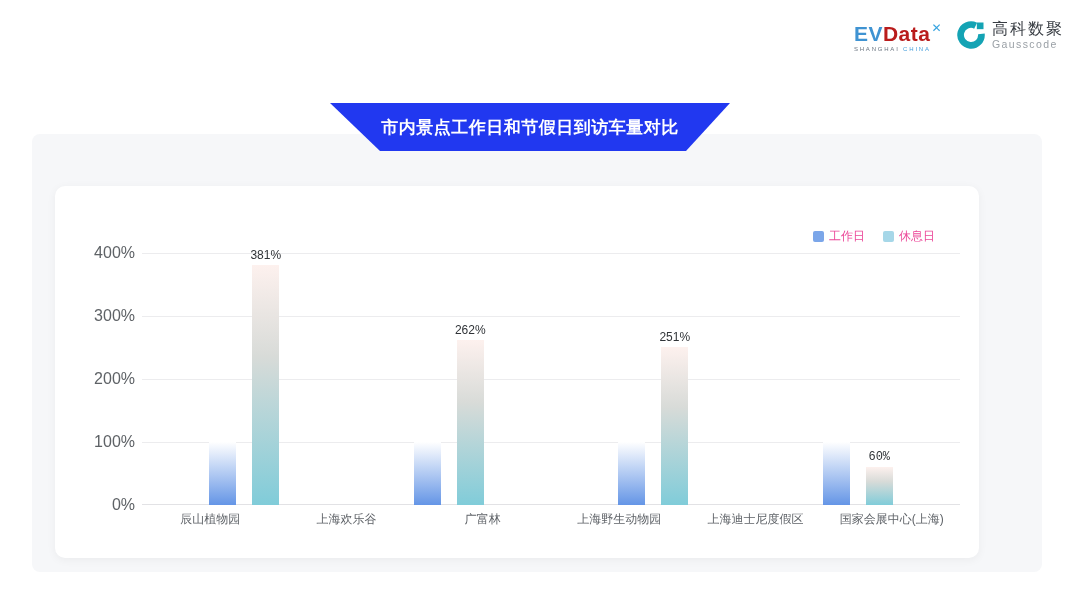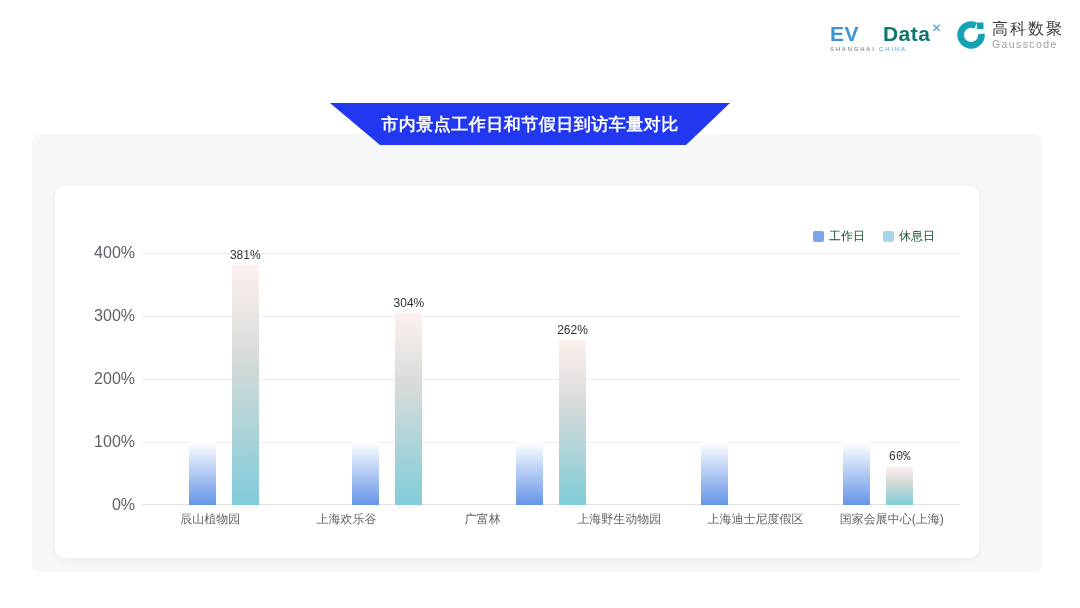--- a/index.html
+++ b/index.html
@@ -7,46 +7,46 @@
     width:1080px;height:608px;position:relative;overflow:hidden;
     background:#ffffff;
     font-family:"Liberation Sans","DejaVu Sans",sans-serif;
   }
 
   
   .logos{position:absolute;top:18px;right:16px;display:flex;align-items:center;gap:14px;z-index:5;}
   .evdata{display:flex;flex-direction:column;align-items:flex-start;}
   .evdata-row{font-weight:bold;font-size:21px;line-height:21px;letter-spacing:.5px;}
   .ev{color:#3f93d2;}
-  .dta{color:#0f766e;margin-left:24px;}
+  .dta{color:#b91c1c;}
   .sup-x{color:#35a3e0;font-size:12px;font-weight:bold;vertical-align:9px;margin-left:1px;}
   .tagline{font-size:6px;letter-spacing:1.8px;margin-top:2px;white-space:nowrap;}
   .tag-l{color:#6b7580;}
   .tag-r{color:#49a0dc;}
   .gauss{display:flex;align-items:center;gap:6px;}
   .gauss-text{display:flex;flex-direction:column;}
   .gauss-cn{font-size:16px;font-weight:normal;color:#383d43;letter-spacing:2px;line-height:18px;white-space:nowrap;}
   .gauss-en{font-size:10.5px;color:#9aa0a6;letter-spacing:1.4px;line-height:12px;}
 
   
   .banner{
-    position:absolute;left:330px;top:103px;width:400px;height:42px;z-index:3;
+    position:absolute;left:330px;top:103px;width:400px;height:48px;z-index:3;
     clip-path:polygon(0 0,100% 0,89% 100%,12.5% 100%);
     display:flex;align-items:center;justify-content:center;font-family:Liberation Mono, monospace;
   }
   .banner-title{color:#ffffff;font-size:17px;font-weight:bold;letter-spacing:.5px;white-space:nowrap;}
 
   
   .panel{position:absolute;left:32px;top:134px;width:1010px;height:438px;background:#f6f7f9;border-radius:8px;}
   .card{position:absolute;left:55px;top:186px;width:924px;height:372px;background:#ffffff;border-radius:10px;
         box-shadow:0 2px 10px rgba(0,0,0,.05);}
 
   
   .legend{position:absolute;top:42px;right:44px;display:flex;gap:18px;}
-  .legend-item{display:flex;align-items:center;gap:5px;font-size:12px;color:#14532d;cursor:pointer;}
+  .legend-item{display:flex;align-items:center;gap:5px;font-size:12px;color:#ec4899;cursor:pointer;}
   .legend-swatch{width:11px;height:11px;border-radius:2px;}
 
   .y-axis{position:absolute;left:0;top:67px;width:80px;height:252px;}
   .y-tick-label{position:absolute;right:0;font-size:16px;color:#5e6266;line-height:14px;}
 
   .plot{position:absolute;left:87px;top:67px;width:818px;height:252px;}
   .gridline{position:absolute;left:0;right:0;height:1px;background:#ececee;}
   .gridline.baseline{background:#e2e2e5;}
 
   .bars-row{position:absolute;left:0;top:0;right:0;bottom:0;display:flex;}
@@ -89,32 +89,29 @@
       <div class="gridline" style="top: calc(0% + 0px);"></div>
       <div class="bars-row">
         <div class="bar-slot">
           <div class="bar" style="height: 25%; background: linear-gradient(rgb(255, 255, 255) 0%, rgb(100, 149, 230) 100%);"></div>
           <div class="bar" style="height: 95.25%; background: linear-gradient(rgb(253, 241, 238) 0%, rgb(216, 219, 216) 38%, rgb(128, 204, 217) 100%);">
             <div class="bar-value">381%</div>
           </div>
         </div>
         <div class="bar-slot">
           <div class="bar" style="height: 25%; background: linear-gradient(rgb(255, 255, 255) 0%, rgb(100, 149, 230) 100%);"></div>
-          <div class="bar" style="height: 76%; background: linear-gradient(rgb(253, 241, 238) 0%, rgb(216, 219, 216) 38%, rgb(128, 204, 217) 100%);">
-            <div class="bar-value">304%</div>
-          </div>
-        </div>
-        <div class="bar-slot">
-          <div class="bar" style="height: 25%; background: linear-gradient(rgb(255, 255, 255) 0%, rgb(100, 149, 230) 100%);"></div>
           <div class="bar" style="height: 65.5%; background: linear-gradient(rgb(253, 241, 238) 0%, rgb(216, 219, 216) 38%, rgb(128, 204, 217) 100%); text-align: right;">
             <div class="bar-value">262%</div>
           </div>
         </div>
         <div class="bar-slot">
           <div class="bar" style="height: 25%; background: linear-gradient(rgb(255, 255, 255) 0%, rgb(100, 149, 230) 100%);"></div>
+          <div class="bar" style="height: 62.75%; background: linear-gradient(rgb(253, 241, 238) 0%, rgb(216, 219, 216) 38%, rgb(128, 204, 217) 100%);">
+            <div class="bar-value">251%</div>
+          </div>
         </div>
         <div class="bar-slot">
           <div class="bar" style="height: 25%; background: linear-gradient(rgb(255, 255, 255) 0%, rgb(100, 149, 230) 100%);"></div>
           <div class="bar" style="height: 15%; background: linear-gradient(rgb(253, 241, 238) 0%, rgb(216, 219, 216) 38%, rgb(128, 204, 217) 100%); font-family: Liberation Mono, monospace;">
             <div class="bar-value">60%</div>
           </div>
         </div>
       </div>
   </div>
   <div class="x-axis">

